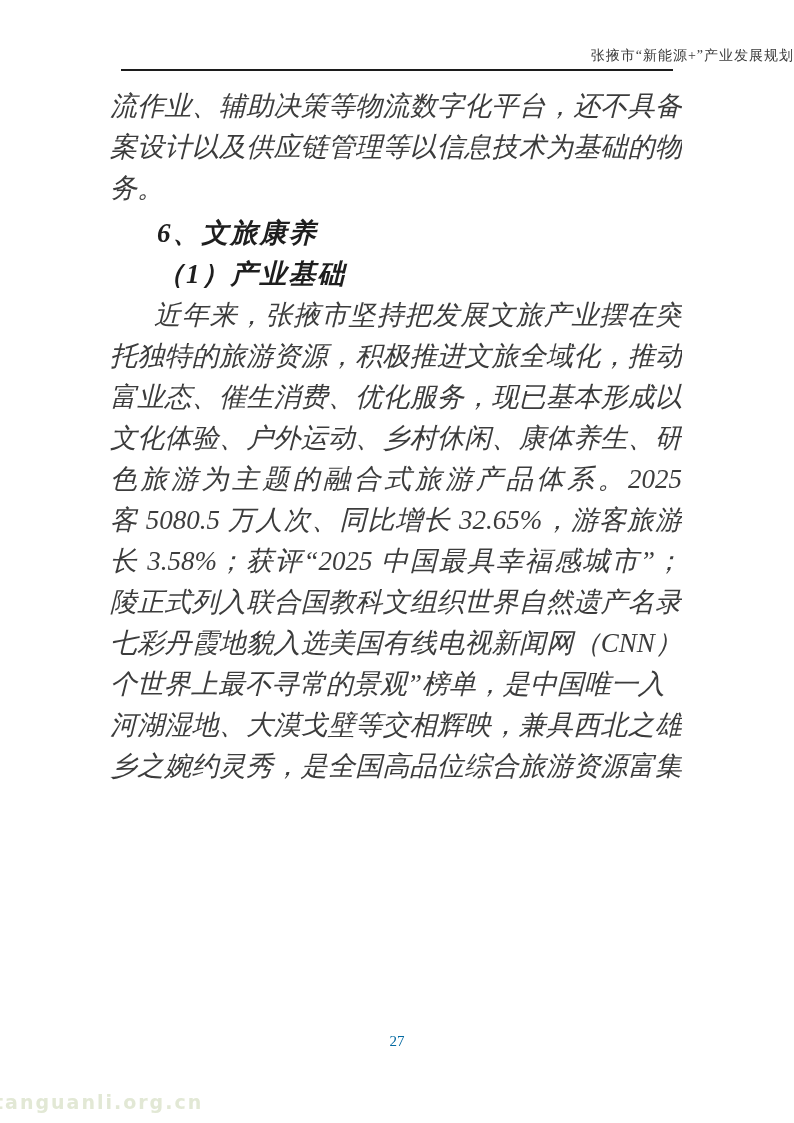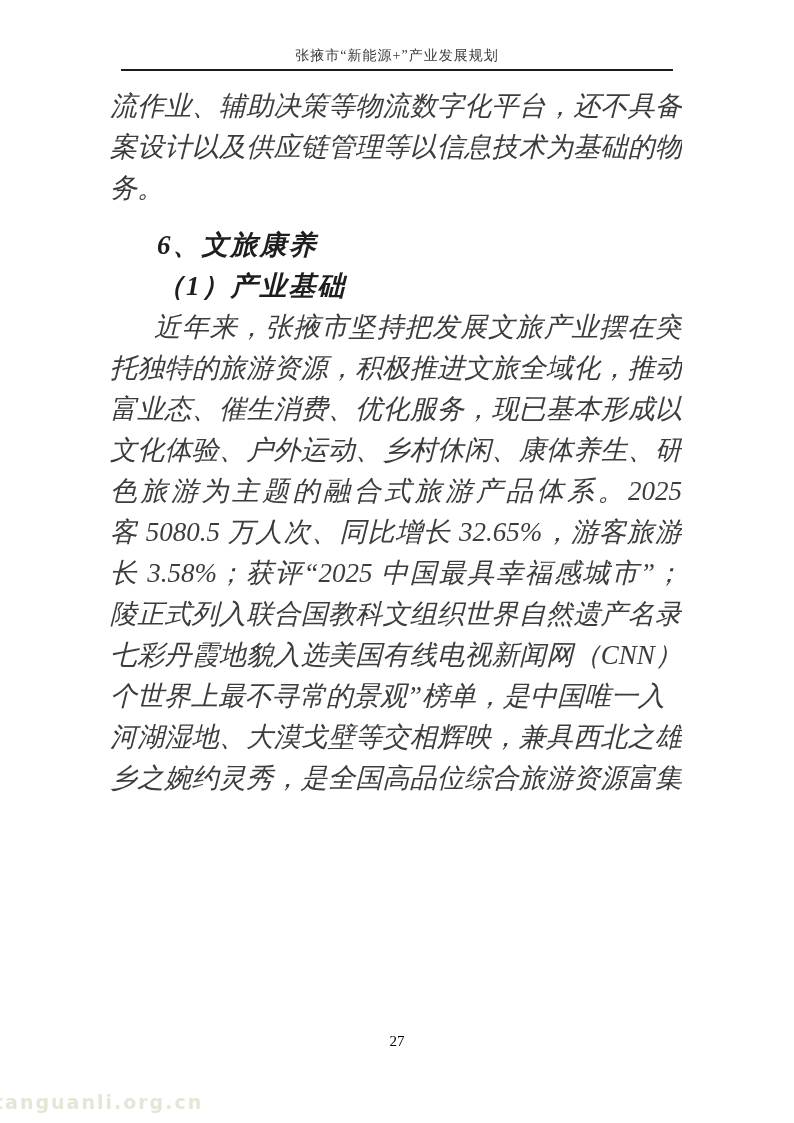--- a/index.html
+++ b/index.html
@@ -7,21 +7,21 @@
     position: relative;
     width: 794px;
     height: 1123px;
     margin: 0 auto;
     background: #ffffff;
     overflow: hidden;
     font-family: "Liberation Serif", "DejaVu Serif", serif;
   }
   .header-title {
     padding-top: 47px;
-    text-align: center;
+    text-align: right;
     font-size: 14px;
     line-height: 18px;
     color: #3a3a3a;
     letter-spacing: 1px;
   }
   .header-rule {
     width: 552px;
     height: 0;
     margin: 4px auto 0 auto;
     border-top: 2px solid #1c1c1c;
@@ -41,30 +41,30 @@
   .justify { text-align: justify; text-align-last: justify; }
   .left { text-align: left; }
   .first { text-indent: 44px; }
   .heading1, .heading2 {
     font-weight: bold;
     color: #1e1e1e;
     padding-left: 47px;
     text-align: left;
     letter-spacing: 2px;
   }
-  .heading1 { margin-top: 16px; }
+  .heading1 { margin-top: 4px; }
   .page-number {
     position: absolute;
     top: 1031px;
     left: 0;
     right: 0;
     text-align: center;
     font-size: 15px;
     line-height: 20px;
-    color: #000000;
+    color: #0369a1;
   }
   .watermark {
     position: absolute;
     left: -6px;
     top: 1090px;
     font-family: "DejaVu Sans", sans-serif;
     font-weight: bold;
     font-size: 19px;
     line-height: 24px;
     letter-spacing: 2px;

